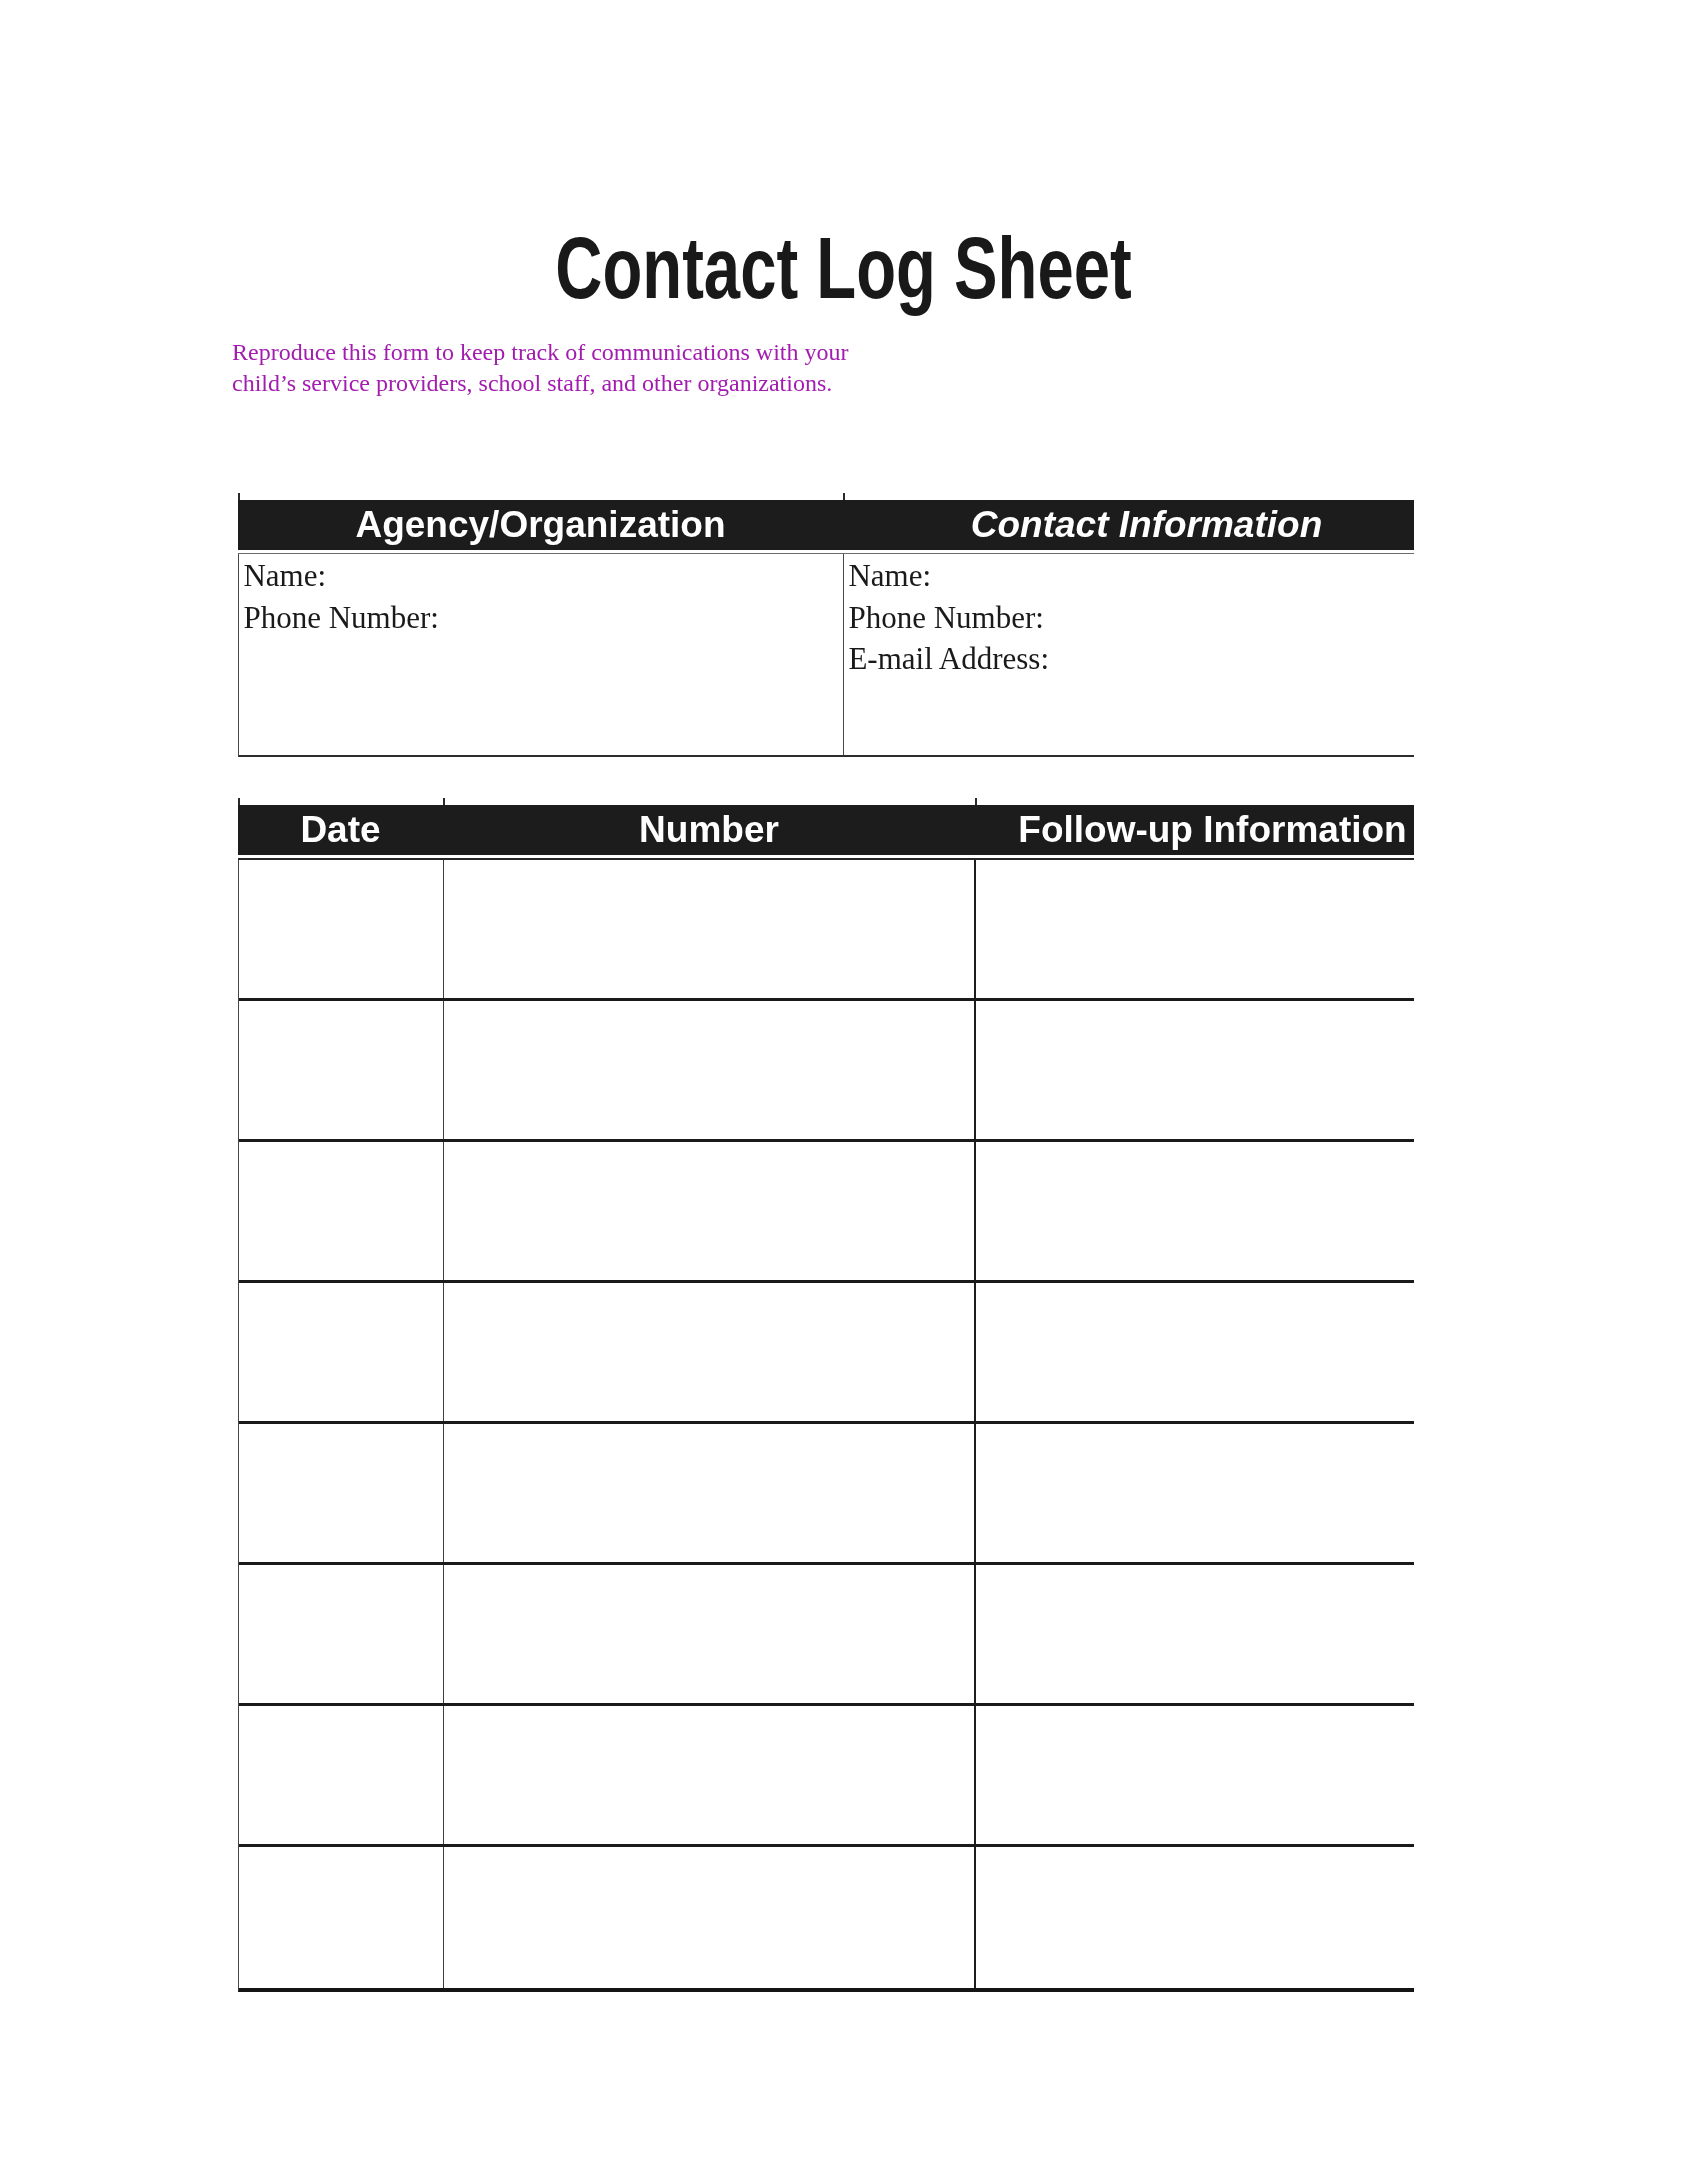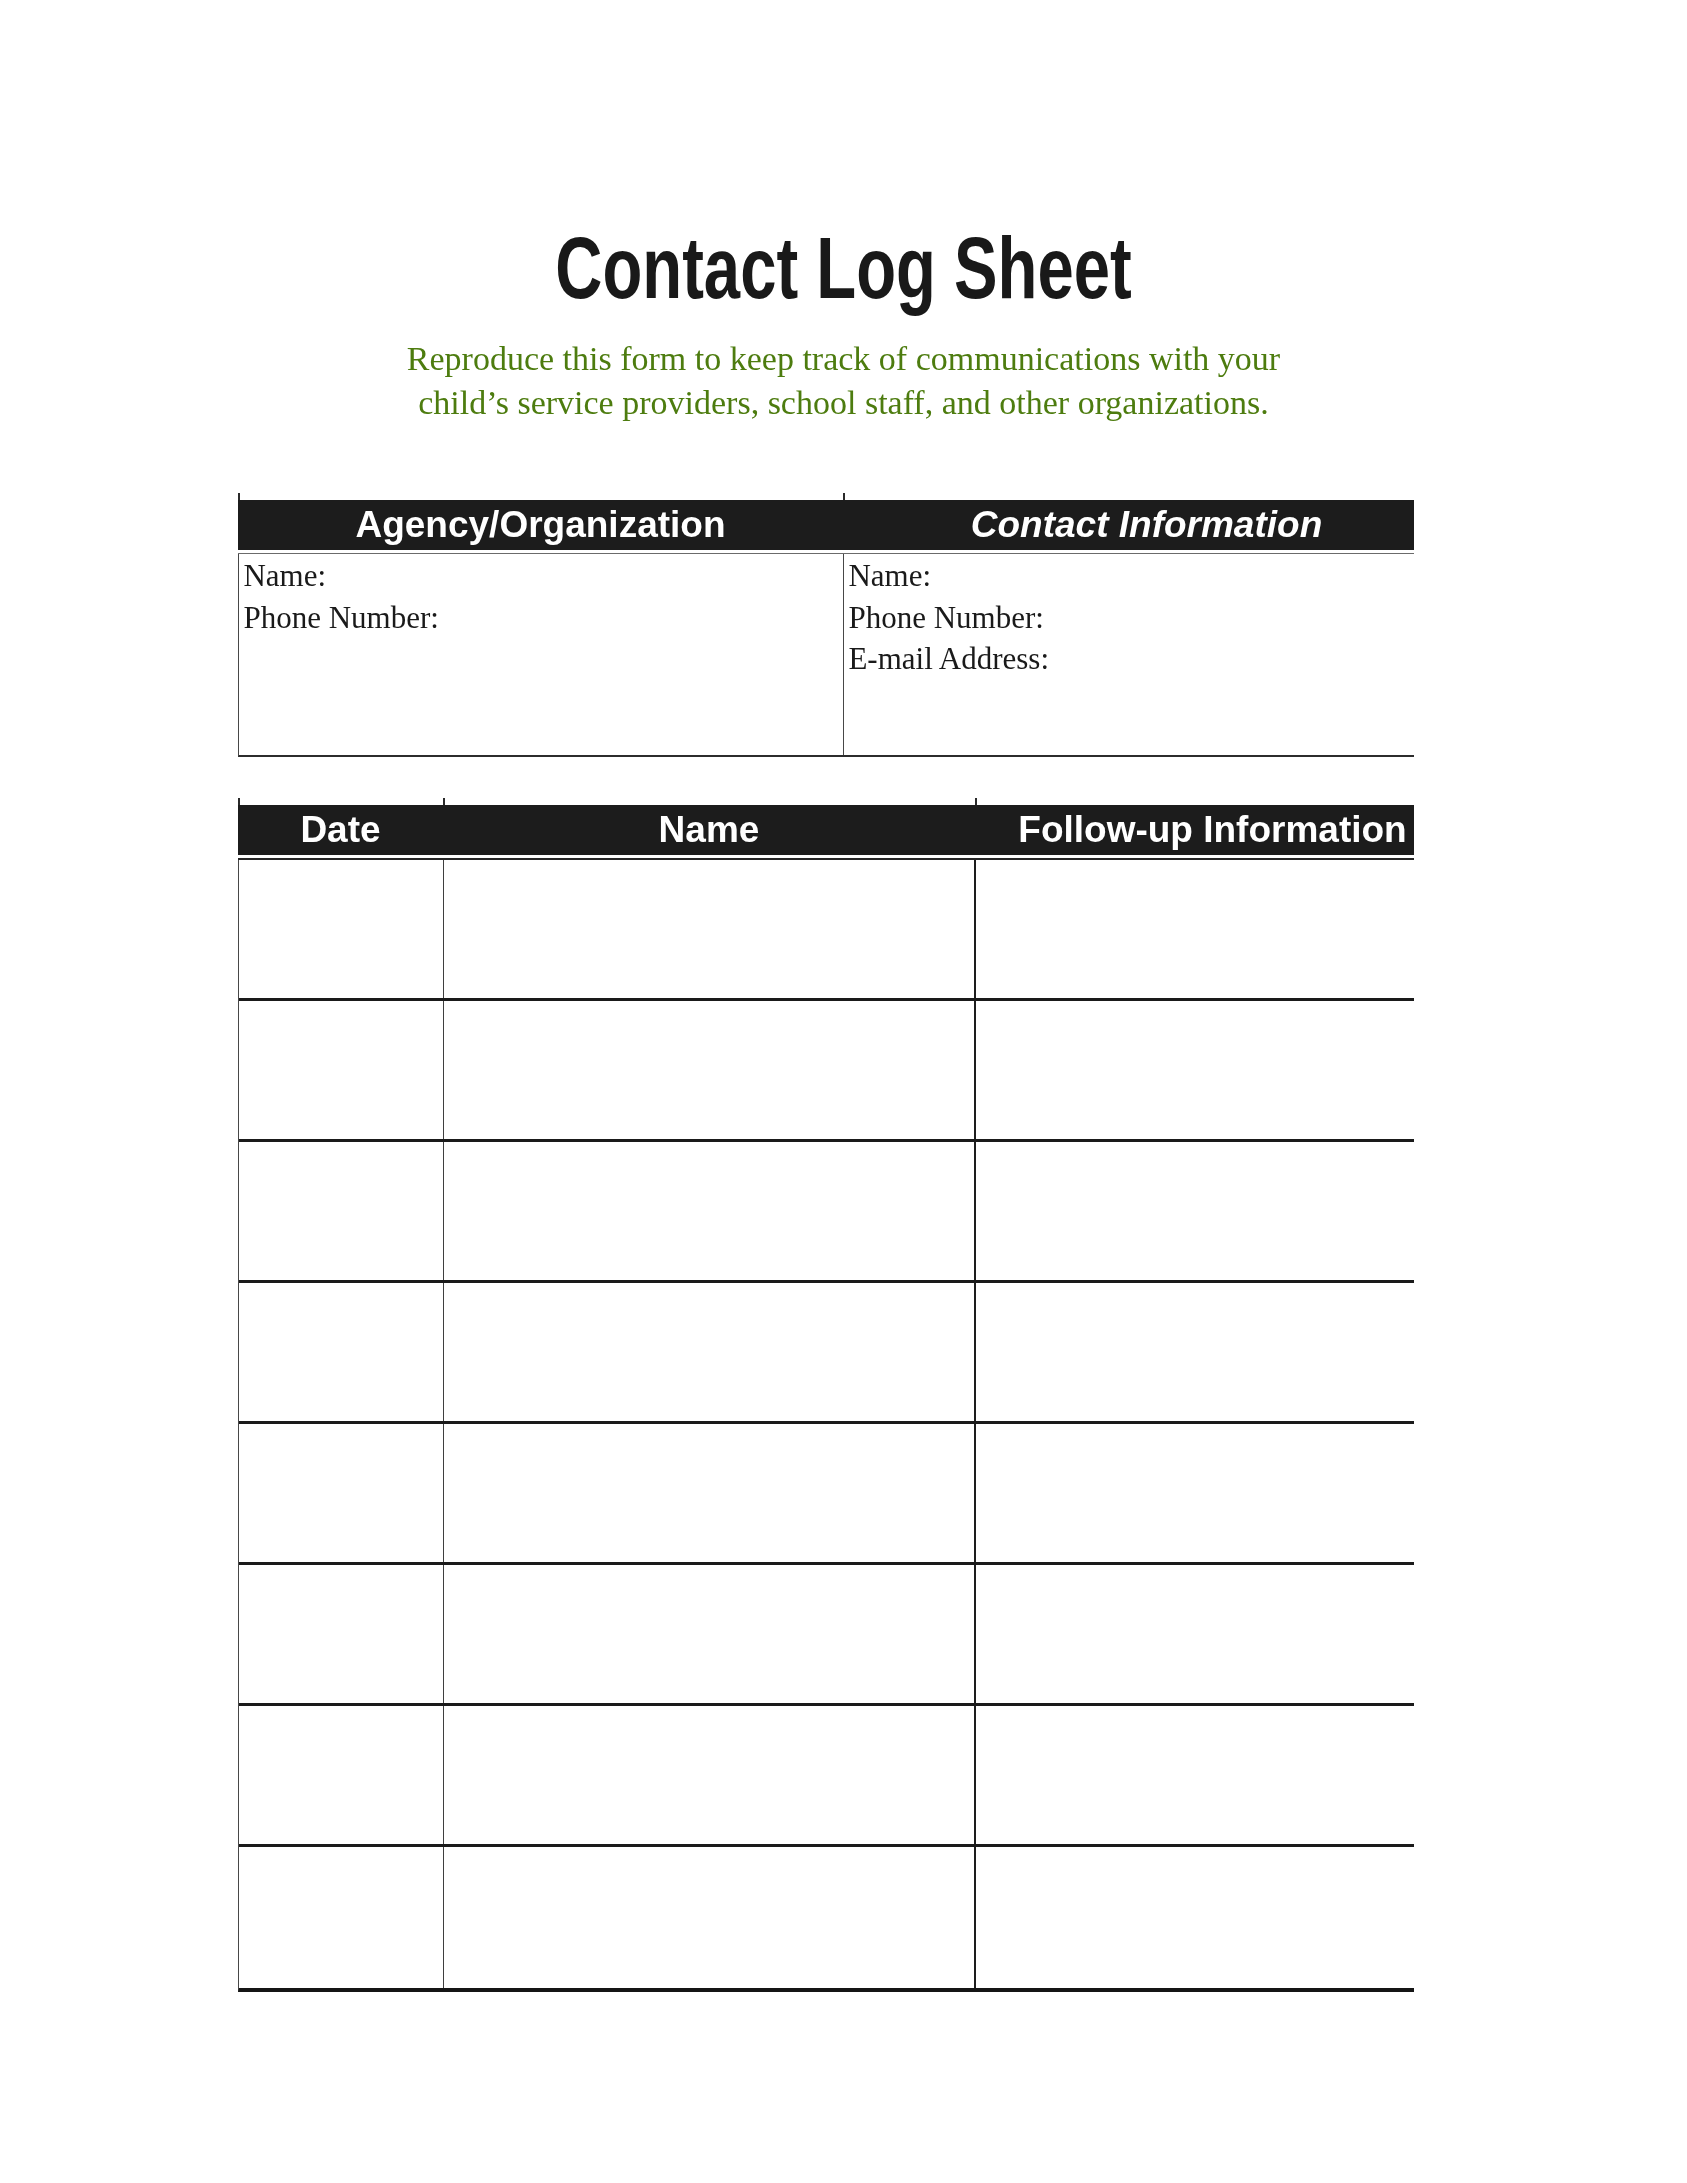--- a/index.html
+++ b/index.html
@@ -21,24 +21,24 @@
     font-size:87px;
     line-height:1.1;
     color:#191919;
     transform:scaleX(0.75);
     transform-origin:50% 50%;
     white-space:nowrap;
   }
   .doc-subtitle{
     position:absolute;
     left:232px;top:337px;width:1223px;
-    text-align:center;
-    font-size:34px;
+    text-align:left;
+    font-size:24px;
     line-height:1.3;
-    color:#4d7c0f;
+    color:#a21caf;
   }
   
   .tbl{position:absolute;left:238px;width:1212px;box-sizing:border-box;}
   .band{
     position:relative;
     height:50px;
     background:#1c1c1c;
     display:flex;
     color:#ffffff;
     font-family:"Liberation Sans", sans-serif;
@@ -128,21 +128,21 @@
     </div>
   </div>
 
   <div class="tbl" id="log-table">
     <div class="band">
       <span class="tick" style="left:0;"></span>
       <span class="tick" style="left:205px;"></span>
       <span class="tick" style="left:737px;"></span>
       <span class="tick" style="left:calc(100% - 1.7px);"></span>
       <div class="hcell" style="width:205px;">Date</div>
-      <div class="hcell" style="width:532px;">Name</div>
+      <div class="hcell" style="width:532px;">Number</div>
       <div class="hcell" style="flex:1;">Follow-up Information</div>
     </div>
     <div class="subline-gap"></div>
     <div class="subline dark"></div>
     <div class="log-rows">
         <div class="log-row">
           <div class="log-cell date"></div>
           <div class="log-cell notes"></div>
           <div class="log-cell follow"></div>
         </div>

